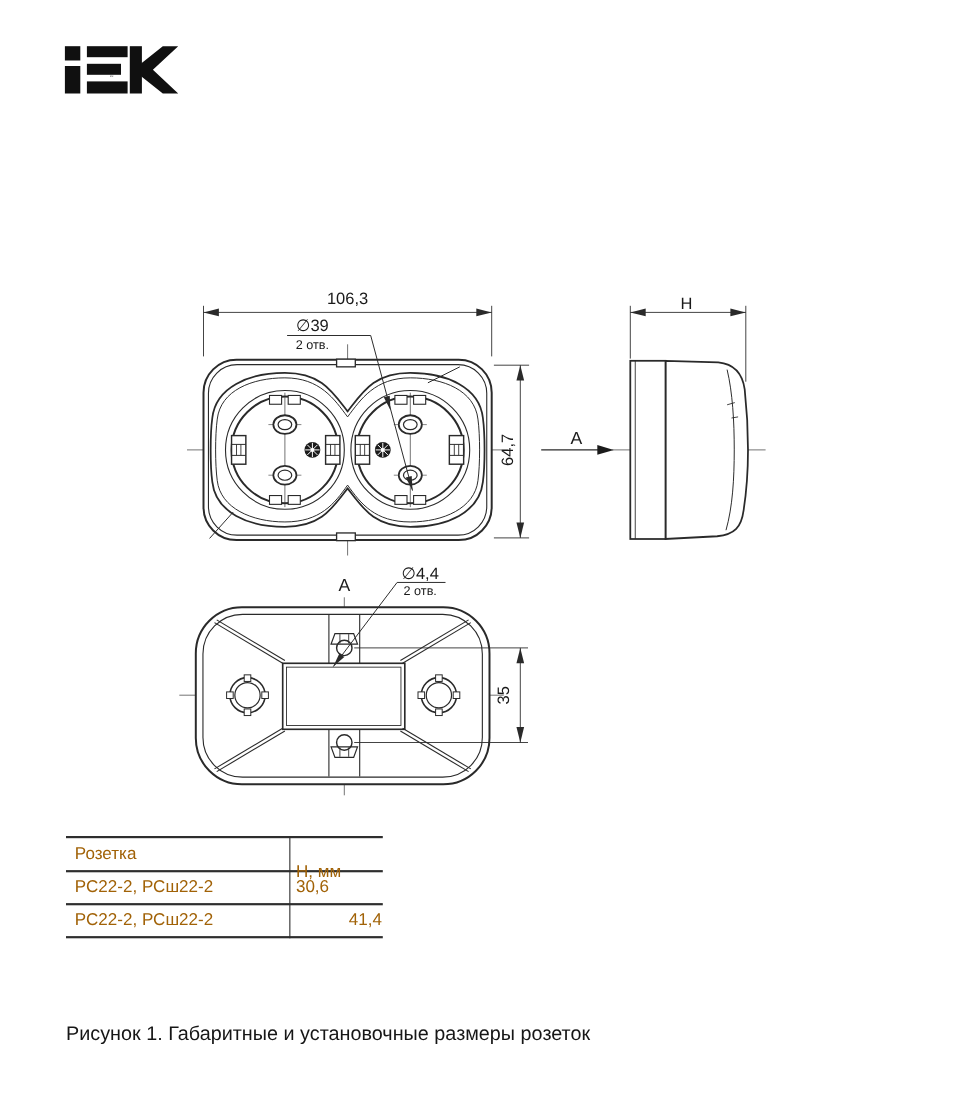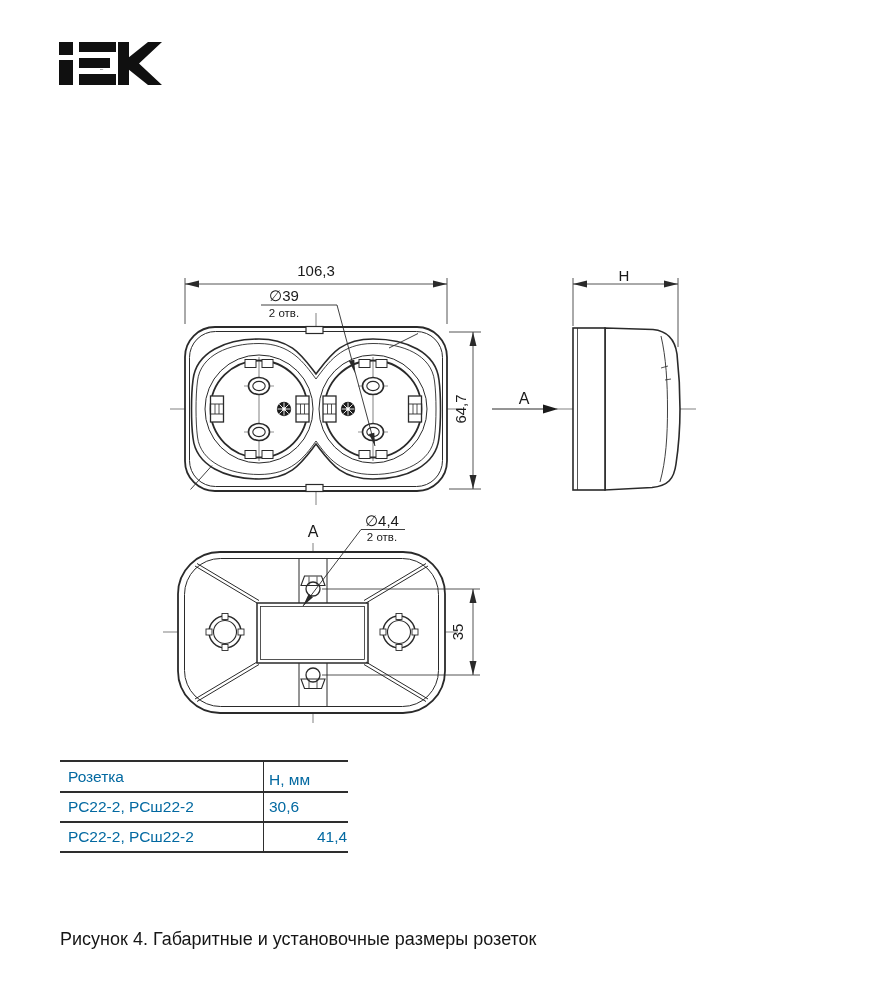--- a/index.html
+++ b/index.html
@@ -3,21 +3,21 @@
 <meta charset="utf-8">
 <style>
   html,body{margin:0;padding:0;background:#fff;}
   .page{position:relative;width:876px;height:1000px;background:#ffffff;overflow:hidden;
         font-family:"Liberation Sans", sans-serif;}
   svg{position:absolute;left:0;top:0;}
   svg text{font-family:"Liberation Sans", sans-serif;fill:#1a1a1a;}
   .tbl{position:absolute;left:60px;top:760px;width:288px;height:95px;}
   .tbl .hline{position:absolute;left:0;width:288px;height:1.6px;background:#2e2e2e;}
   .tbl .vline{position:absolute;left:203px;top:0;width:1.4px;height:93px;background:#2e2e2e;}
-  .tbl .cell{position:absolute;font-size:15.5px;color:#0369a1;white-space:nowrap;}
+  .tbl .cell{position:absolute;font-size:15.5px;color:#a16207;white-space:nowrap;}
   .caption{position:absolute;left:60px;top:929px;font-size:18px;color:#161616;white-space:nowrap;}
 </style>
 </head>
 <body>
 
 <div class="page">
 
 <svg width="876" height="745" viewBox="0 0 876 745">
 
   <g fill="#101010">
@@ -268,22 +268,22 @@
   <text x="463" y="632" font-size="15" text-anchor="middle" transform="rotate(-90 463 632)">35</text>
 </svg>
 
 <div class="tbl">
   <div class="hline" style="top:0;"></div>
   <div class="hline" style="top:31px;"></div>
   <div class="hline" style="top:61px;"></div>
   <div class="hline" style="top:91px;"></div>
   <div class="vline"></div>
   <div class="cell" style="left:8px;top:8px;">Розетка</div>
-  <div class="cell" style="left:209px;top:11px;">Н, мм</div>
+  <div class="cell" style="left:209px;top:24px;">Н, мм</div>
   <div class="cell" style="left:8px;top:38px;">РС22-2, РСш22-2</div>
   <div class="cell" style="left:209px;top:38px;text-align:right;">30,6</div>
   <div class="cell" style="left:8px;top:68px;">РС22-2, РСш22-2</div>
   <div class="cell" style="left:209px;top:68px;margin-left:48px;">41,4</div>
 </div>
 
-<div class="caption">Рисунок 4. Габаритные и установочные размеры розеток</div>
+<div class="caption">Рисунок 1. Габаритные и установочные размеры розеток</div>
 
 </div>
 
 </body></html>

